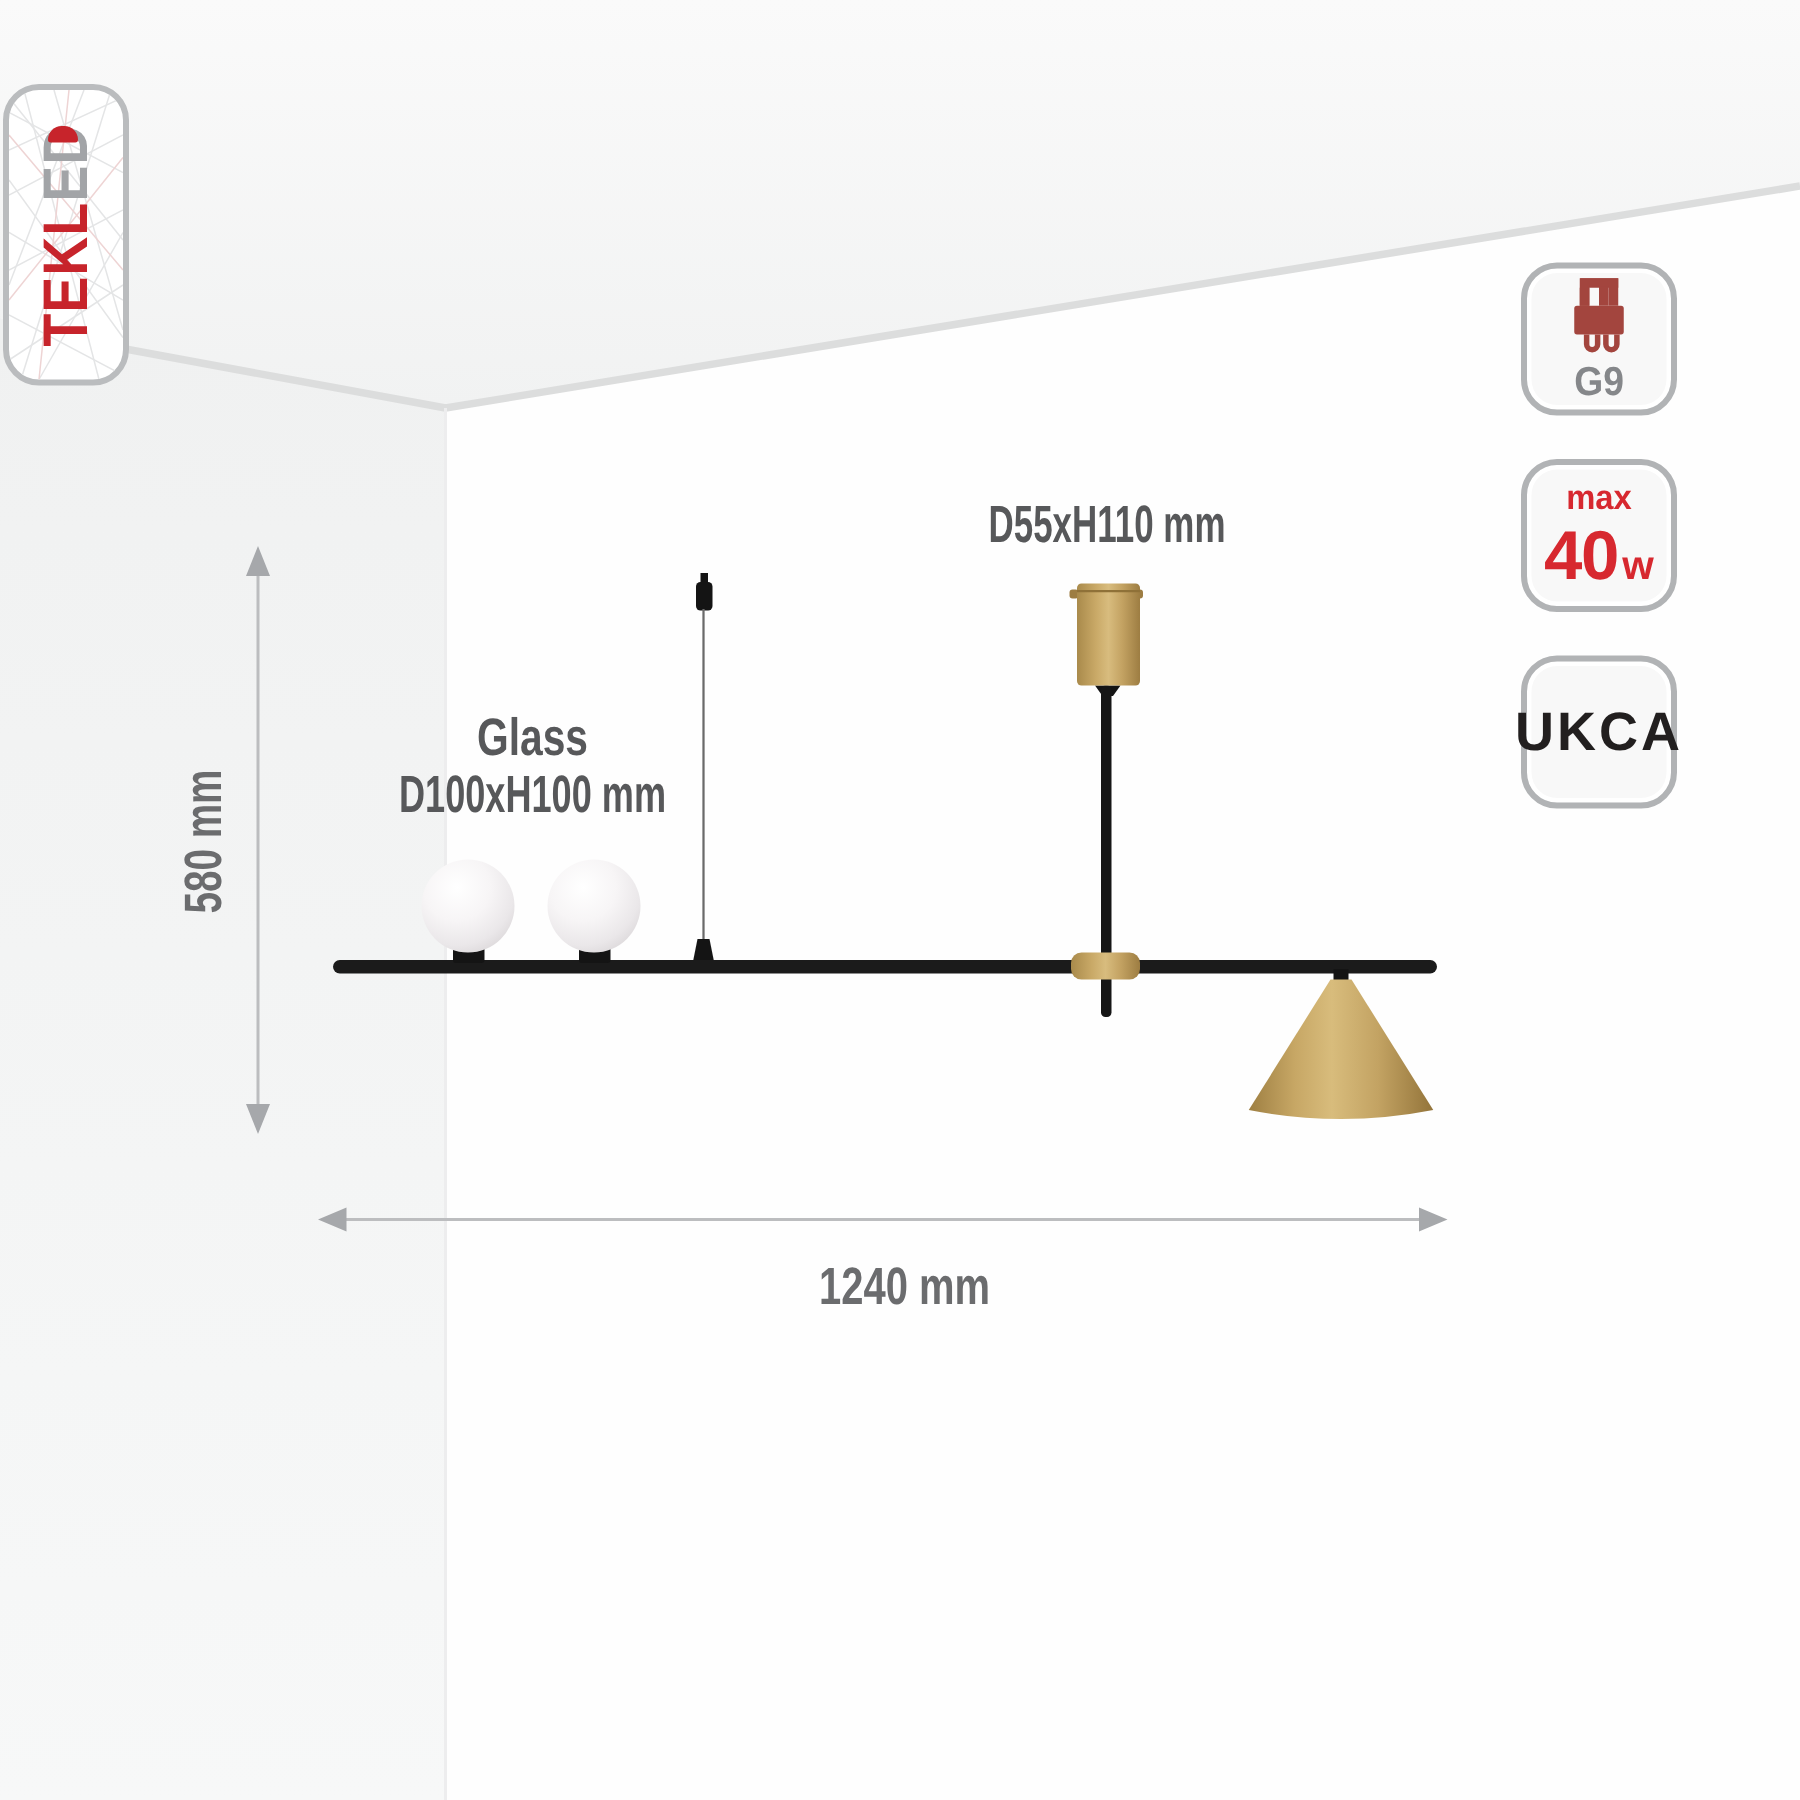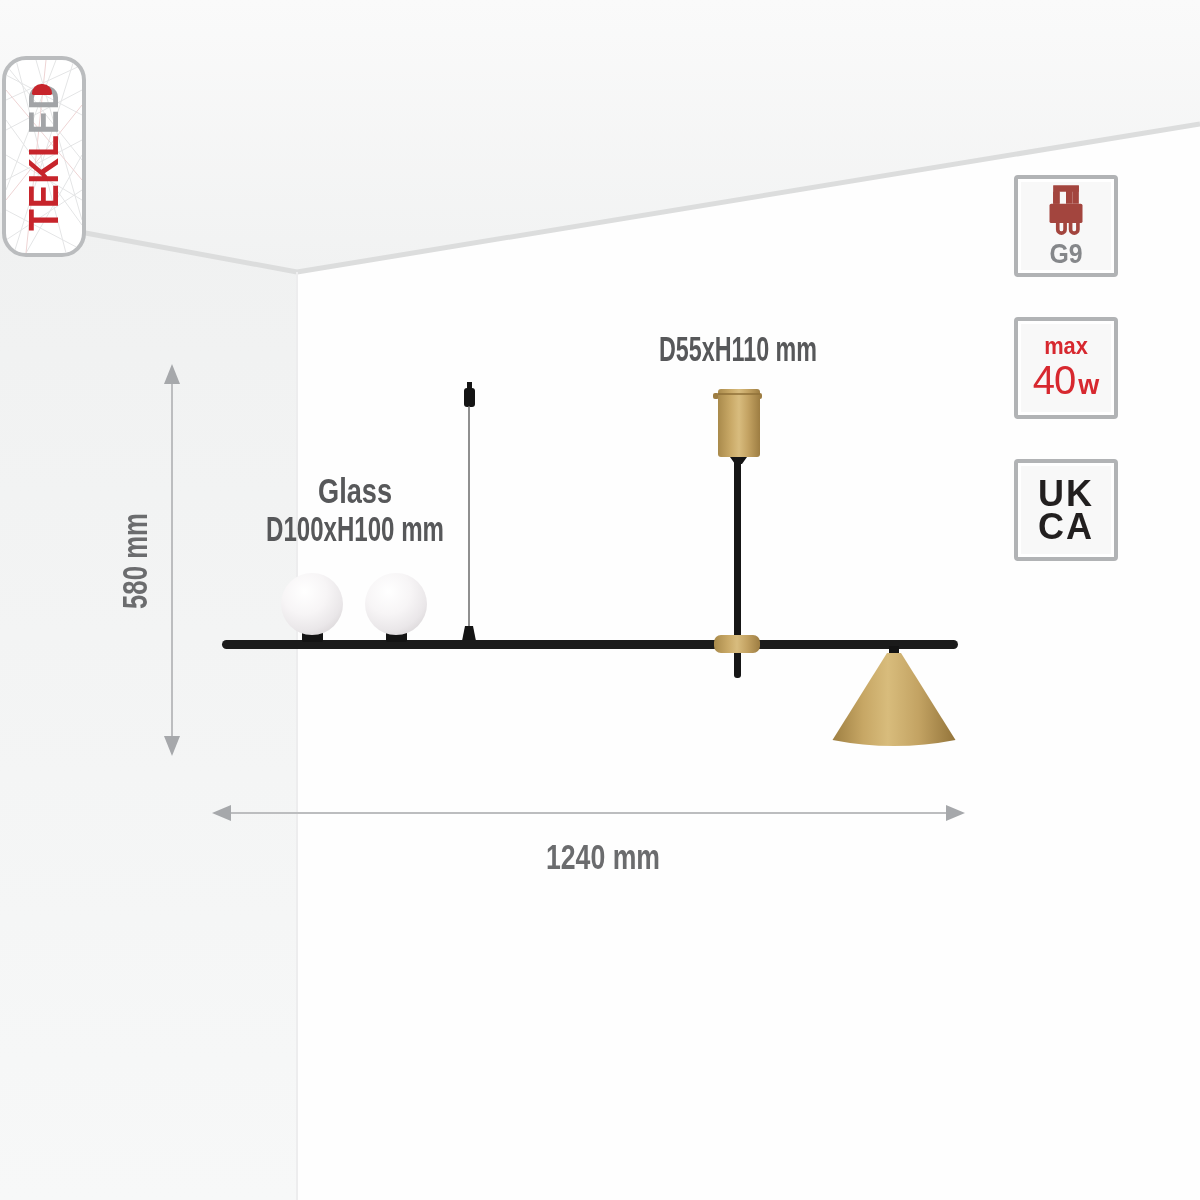--- a/index.html
+++ b/index.html
@@ -16,35 +16,35 @@
              font-size:42px;font-weight:700;letter-spacing:1px;white-space:nowrap;}
   .logo-red{color:#c7242b;}
   .logo-gray{color:#a2a4a7;}
   .led-dome{position:absolute;left:26px;top:24px;width:20px;height:11px;
             background:#c7242b;border-radius:10px 10px 2px 2px;}
   
   text.spec{font-weight:700;font-size:35px;fill:#57585a;}
   text.dim{font-weight:700;font-size:35px;fill:#6b6c6e;}
   
   .badges{position:absolute;left:1014px;top:175px;width:104px;}
-  .badge{box-sizing:border-box;width:104px;height:102px;margin-bottom:40px;
-         border:4px solid #b1b3b5;border-radius:4px;background:#f8f8f8;
+  .badge{box-sizing:border-box;width:104px;height:102px;margin-bottom:29px;
+         border:4px solid #b1b3b5;border-radius:24px;background:#f8f8f8;
          box-shadow:inset 0 0 0 3px #ffffff;
          display:flex;flex-direction:column;align-items:center;justify-content:center;}
   .badge-label{font-size:27px;font-weight:700;color:#85878a;
                transform:scaleX(0.92);letter-spacing:0px;}
   .watt-prefix{font-size:23px;font-weight:700;color:#d7282f;transform:scaleX(0.95);}
   .watt-row{display:flex;align-items:baseline;margin-top:-2px;}
-  .watt-value{font-size:40px;font-weight:400;color:#d7282f;letter-spacing:-1px;}
+  .watt-value{font-size:46px;font-weight:700;color:#d7282f;letter-spacing:-1px;}
   .watt-unit{font-size:27px;font-weight:700;color:#d7282f;margin-left:3px;}
   .ce-text{font-size:54px;font-weight:700;color:#54555a;letter-spacing:7px;
            margin-left:7px;transform:scaleX(0.98);}
   .rohs-label{font-size:30px;font-weight:400;color:#8b8d90;margin-top:-6px;
               transform:scaleX(0.95);}
-  .ukca{display:flex;flex-direction:column;align-items:center;line-height:0.92;}
+  .ukca{display:flex;flex-direction:row;align-items:center;line-height:0.92;}
   .ukca-line{font-size:36px;font-weight:700;color:#221f1f;letter-spacing:2px;}
 </style>
 </head>
 <body>
 
 <div class="stage">
 
   <svg class="abs" width="1200" height="1200" viewBox="0 0 1200 1200">
     <defs>
       <linearGradient id="ceilG" x1="0" y1="0" x2="0" y2="1">

